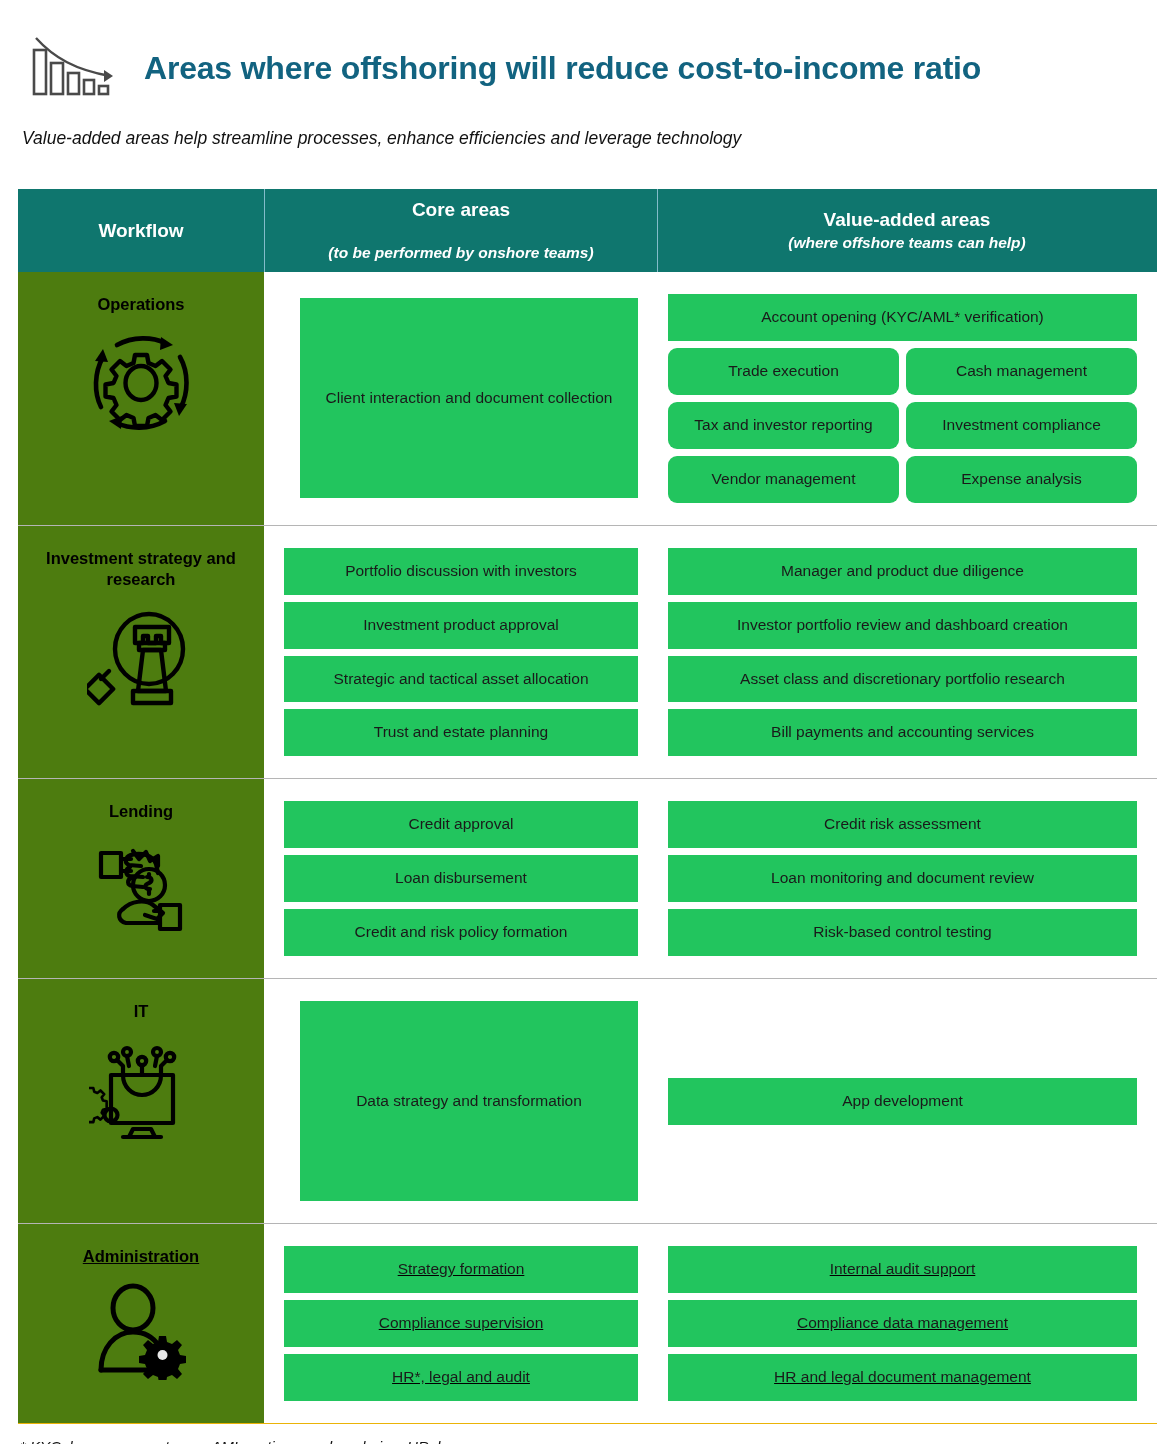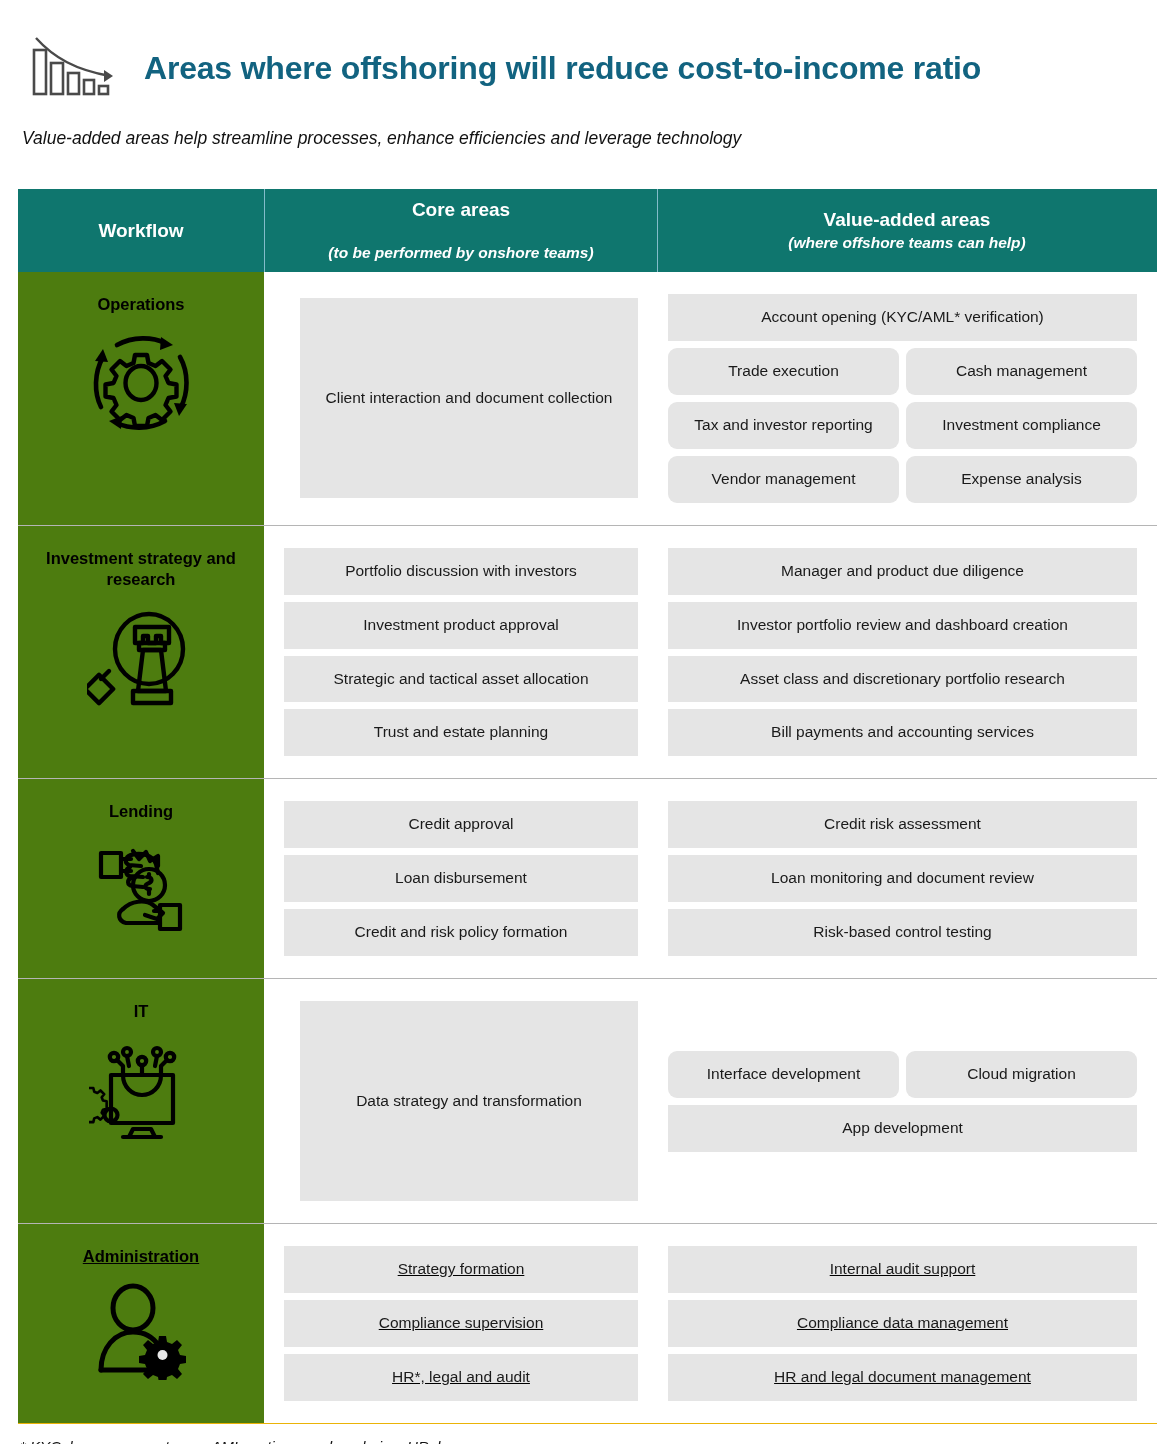--- a/index.html
+++ b/index.html
@@ -117,21 +117,21 @@
     width: 499px;
     flex: 1 1 auto;
     padding: 22px 20px 22px 10px;
     display: flex;
     flex-direction: column;
     justify-content: center;
     gap: 7px;
   }
 
   .chip {
-    background: #e5e5e5;
+    background: #22c55e;
     color: #1a1a1a;
     font-size: 15.5px;
     text-align: center;
     padding: 13px 8px;
     line-height: 1.35;
     display: flex;
     align-items: center;
     justify-content: center;
   }
   .chip-pair { display: flex; gap: 7px; }
@@ -317,24 +317,20 @@
         <path d="M30 50 l6 0 1.5 6 5 2 5-4 6 6 -4 5 2 5 6 1.5 0 6 0 6 -6 1.5 -2 5 4 5 -6 6 -5-4 -5 2 -1.5 6 -6 0 -6 0 -1.5-6 -5-2 -5 4 -6-6 4-5 -2-5 -6-1.5 0-6 0-6 6-1.5 2-5 -4-5 6-6 5 4 5-2 1.5-6 6 0 z" transform="translate(-18,20) scale(0.62)"></path>
         <circle cx="22" cy="78" r="6.5"></circle>
       </g>
     </svg>
           </div>
         </div>
         <div class="cell-core">
           <div class="chip chip-tall">Data strategy and transformation</div>
         </div>
         <div class="cell-value">
-          <div class="chip-pair">
-            <div class="chip">Interface development</div>
-            <div class="chip">Cloud migration</div>
-          </div>
           <div class="chip">App development</div>
         </div>
       </div>
       <div class="row">
         <div class="cell-workflow">
           <div class="wf-label">Administration</div>
           <div class="wf-icon">
             <svg width="100" height="98" viewBox="0 0 100 98">
       <g fill="none" stroke="#000" stroke-width="5" stroke-linejoin="round" stroke-linecap="round">
         <ellipse cx="42" cy="26" rx="20" ry="22"></ellipse>

